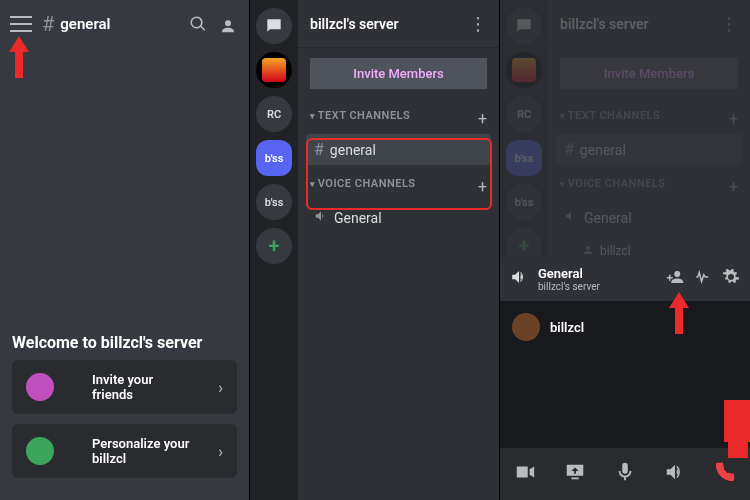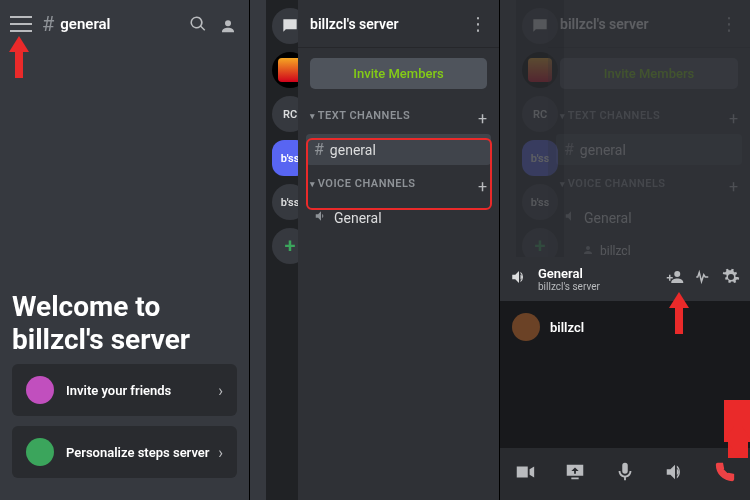--- a/index.html
+++ b/index.html
@@ -14,41 +14,41 @@
   .hash { color:#8e9297; font-size:20px; margin:0 6px 0 10px; }
   .chname { color:#fff; font-weight:600; font-size:15px; flex:1; }
   .iconbtn { width:22px; height:22px; display:flex; align-items:center; justify-content:center; color:#b9bbbe; cursor:pointer; margin-left:8px; }
   svg { fill:currentColor; }
   .arrow-up-red { position:absolute; z-index:5; }
   .arrow-up-red::before { content:""; display:block; width:0; height:0; border-left:10px solid transparent; border-right:10px solid transparent; border-bottom:16px solid #ea2a2a; }
   .arrow-up-red::after { content:""; display:block; width:8px; height:26px; background:#ea2a2a; margin:0 auto; }
   .arrow-down-red::before { content:""; display:block; width:8px; height:26px; background:#ea2a2a; margin:0 auto; }
   .arrow-down-red::after { content:""; display:block; width:0; height:0; border-left:10px solid transparent; border-right:10px solid transparent; border-top:16px solid #ea2a2a; }
   .p1-body { position:absolute; bottom:0; left:0; right:0; padding:12px; }
-  .welcome-h { color:#fff; font-size:28px; font-weight:700; margin-bottom:8px; }
+  .welcome-h { color:#fff; font-size:16px; font-weight:700; margin-bottom:8px; }
   .welcome-p { color:#b9bbbe; font-size:12px; line-height:1.5; margin-bottom:14px; }
   .welcome-p a { color:#00aff4; text-decoration:none; }
-  .card { background:#292b2f; border-radius:6px; padding:12px 14px; display:flex; align-items:center; margin-bottom:10px; cursor:pointer; }
+  .card { background:#292b2f; border-radius:6px; padding:12px 14px; display:flex; align-items:center; margin-bottom:10px; cursor:pointer;gap:26px; }
   .card-ic { width:28px; height:28px; border-radius:50%; background:#c14fbe; margin-right:12px; position:relative; flex-shrink:0; }
   .card-ic.green { background:#3ba55c; }
   .card-txt { color:#fff; font-weight:600; font-size:13px; flex:1; }
   .chev { color:#b9bbbe; font-size:16px; }
   
-  .p2-rail { position:absolute; left:16px; top:0; bottom:0; width:48px; background:#202225; display:flex; flex-direction:column; align-items:center; padding-top:8px; gap:8px; }
+  .p2-rail { position:absolute; left:0; top:0; bottom:0; width:48px; background:#202225; display:flex; flex-direction:column; align-items:center; padding-top:8px; gap:8px; }
   .railbtn { width:36px; height:36px; border-radius:50%; background:#36393f; display:flex; align-items:center; justify-content:center; color:#dcddde; font-size:11px; font-weight:600; cursor:pointer; }
   .railbtn.sel { border-radius:12px; background:#5865f2; color:#fff; }
   .railbtn.add { color:#3ba55c; font-size:20px; }
   .railbtn.img1 { background:#000; }
   .railbtn.img1::after{content:"";width:24px;height:24px;border-radius:4px;background:linear-gradient(#f5a623,#d0021b);}
   .railbtn.dm { background:#36393f; color:#dcddde; }
   .p2-main { position:absolute; left:48px; right:0; top:0; bottom:0; background:#2f3136; }
   .p2-head { height:48px; display:flex; align-items:center; padding:0 12px; border-bottom:1px solid #26272b; }
   .p2-title { color:#fff; font-weight:600; font-size:14px; flex:1; }
   .dots { color:#b9bbbe; font-size:18px; cursor:pointer; }
-  .invite { margin:10px 12px; background:#4f545c; color:#84cc16; font-size:13px; font-weight:500; text-align:center; padding:8px 0; border-radius:5px; cursor:pointer; }
+  .invite { margin:10px 12px; background:#4f545c; color:#f0abfc; font-size:13px; font-weight:500; text-align:center; padding:8px 0; border-radius:0; cursor:pointer; }
   .sect { padding:10px 12px 4px; display:flex; }
   .sect-h { color:#8e9297; font-size:11px; font-weight:600; letter-spacing:0.5px; flex:1; }
   .sect-h::before { content:"▾ "; font-size:9px; }
   .plus { color:#b9bbbe; font-size:16px; cursor:pointer; }
   .chan { margin:2px 8px; padding:6px 8px; border-radius:4px; display:flex; align-items:center; cursor:pointer; }
   .chan.active { background:#40444b; }
   .chan-ic { color:#8e9297; font-size:16px; margin-right:6px; }
   .chan-name { color:#dcddde; font-size:14px; }
   .redbox { position:absolute; border:2px solid #ea2a2a; border-radius:6px; }
   
@@ -96,21 +96,21 @@
     <div class="arrow-up-red" style="left:9px; top:36px;"></div>
     <div class="p1-body">
       <div class="welcome-h">Welcome to billzcl's server</div>
       <div class="card">
         <div class="card-ic"></div>
         <div class="card-txt">Invite your friends</div>
         <div class="chev">›</div>
       </div>
       <div class="card">
         <div class="card-ic green"></div>
-        <div class="card-txt">Personalize steps server</div>
+        <div class="card-txt">Personalize your billzcl</div>
         <div class="chev">›</div>
       </div>
     </div>
   </div>
 
   <div class="panel">
     <div class="p2-rail">
       <div class="railbtn dm">
         <svg width="20" height="20" viewBox="0 0 24 24">
             <path d="M4 4h16v12H7l-3 3V4z"></path>

